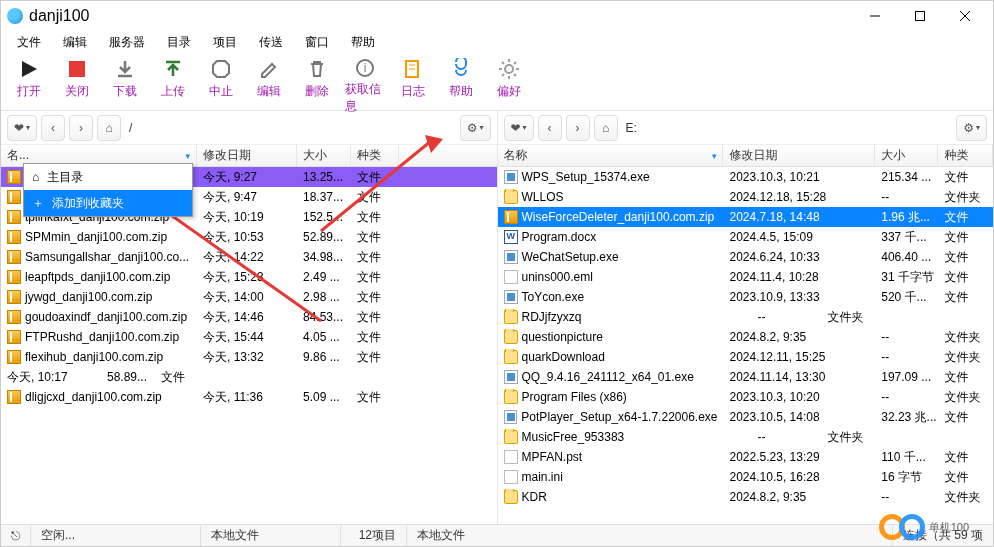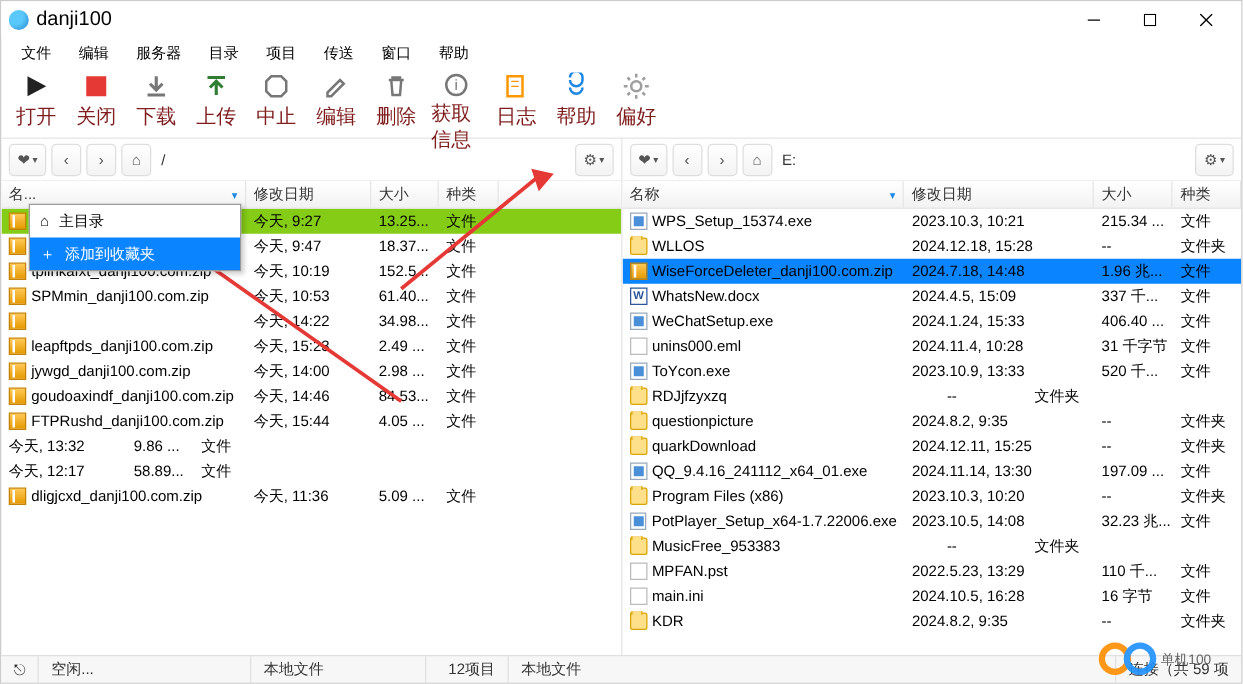--- a/index.html
+++ b/index.html
@@ -13,40 +13,40 @@
 .winbtn svg { width: 10px; height: 10px; }
 
 
 .menubar { height: 22px; display: flex; align-items: center; padding: 0 6px; gap: 2px; }
 .menubar .menuitem { padding: 2px 10px; color: #000; cursor: default; }
 
 
 .maintoolbar { height: 58px; display: flex; align-items: center; padding: 4px 8px 2px 8px; border-bottom: 1px solid #e5e5e5; gap: 8px; }
 .tbtn { width: 40px; height: 52px; display: flex; flex-direction: column; align-items: center; justify-content: flex-start; gap: 2px; }
 .tbtn .ic { width: 24px; height: 24px; display: flex; align-items: center; justify-content: center; font-size: 20px; }
-.tbtn .lbl { font-size: 16px; color: #7f1d1d; }
+.tbtn .lbl { font-size: 12px; color: #a21caf; }
 
 
 .panes { flex: 1; display: flex; overflow: hidden; }
 .pane { flex: 1; display: flex; flex-direction: column; border-right: 1px solid #e5e5e5; overflow: hidden; min-width: 0; }
 .pane:last-child { border-right: none; }
 
 .navrow { height: 34px; display: flex; align-items: center; padding: 0 6px; gap: 4px; border-bottom: 1px solid #eee; }
 .navbtn { min-width: 28px; height: 26px; border: 1px solid #ddd; border-radius: 4px; background: linear-gradient(#fff,#f3f3f3); display: flex; align-items: center; justify-content: center; color: #555; padding: 0 6px; }
 .navbtn.small { min-width: 24px; padding: 0; }
 .navpath { padding: 0 4px; color: #333; flex: 1; }
 
 .filehdr { height: 22px; display: flex; align-items: stretch; background: linear-gradient(#fff,#f2f2f2); border-bottom: 1px solid #e0e0e0; }
 .filehdr .col { border-right: 1px solid #e5e5e5; padding: 3px 6px; color: #333; display: flex; align-items: center; white-space: nowrap; overflow: hidden; }
 .filelist { flex: 1; overflow-y: auto; overflow-x: hidden; }
 .row { height: 20px; display: flex; align-items: center; }
 .row .cell { padding: 1px 6px; white-space: nowrap; overflow: hidden; text-overflow: ellipsis; color: #000; display: flex; align-items: center; gap: 4px; }
 .row.selected { background: #0a84ff; }
-.row.selected .cell { color: #000000; }
-.row.highlight { background: #84cc16; }
+.row.selected .cell { color: #ffffff; }
+.row.highlight { background: #8b5cf6; }
 
 
 .lcol-name { width: 196px; }
 .lcol-date { width: 100px; }
 .lcol-size { width: 54px; }
 .lcol-type { width: 48px; }
 
 
 .rcol-name { width: 254px; }
 .rcol-date { width: 170px; }
@@ -267,26 +267,27 @@
           <div class="cell lcol-date">今天, 10:19</div>
           <div class="cell lcol-size">152.5...</div>
           <div class="cell lcol-type">文件</div>
         </div>
         <div class="row">
           <div class="cell lcol-name">
             <span class="fi zip"></span>
             <span>SPMmin_danji100.com.zip</span>
           </div>
           <div class="cell lcol-date">今天, 10:53</div>
-          <div class="cell lcol-size">61.40...</div>
-          <div class="cell lcol-type">文件</div>
-        </div>
-        <div class="row">
-          <div class="cell lcol-name">
-            <span class="fi zip"></span>
+          <div class="cell lcol-size">52.89...</div>
+          <div class="cell lcol-type">文件</div>
+        </div>
+        <div class="row">
+          <div class="cell lcol-name">
+            <span class="fi zip"></span>
+            <span>Samsungallshar_danji100.co...</span>
           </div>
           <div class="cell lcol-date">今天, 14:22</div>
           <div class="cell lcol-size">34.98...</div>
           <div class="cell lcol-type">文件</div>
         </div>
         <div class="row">
           <div class="cell lcol-name">
             <span class="fi zip"></span>
             <span>leapftpds_danji100.com.zip</span>
           </div>
@@ -315,26 +316,30 @@
         <div class="row">
           <div class="cell lcol-name">
             <span class="fi zip"></span>
             <span>FTPRushd_danji100.com.zip</span>
           </div>
           <div class="cell lcol-date">今天, 15:44</div>
           <div class="cell lcol-size">4.05 ...</div>
           <div class="cell lcol-type">文件</div>
         </div>
         <div class="row">
+          <div class="cell lcol-name">
+            <span class="fi zip"></span>
+            <span>flexihub_danji100.com.zip</span>
+          </div>
           <div class="cell lcol-date">今天, 13:32</div>
           <div class="cell lcol-size">9.86 ...</div>
           <div class="cell lcol-type">文件</div>
         </div>
         <div class="row">
-          <div class="cell lcol-date">今天, 12:17</div>
+          <div class="cell lcol-date">今天, 10:17</div>
           <div class="cell lcol-size">58.89...</div>
           <div class="cell lcol-type">文件</div>
         </div>
         <div class="row">
           <div class="cell lcol-name">
             <span class="fi zip"></span>
             <span>dligjcxd_danji100.com.zip</span>
           </div>
           <div class="cell lcol-date">今天, 11:36</div>
           <div class="cell lcol-size">5.09 ...</div>
@@ -382,32 +387,32 @@
             <span class="fi zip"></span>
             <span>WiseForceDeleter_danji100.com.zip</span>
           </div>
           <div class="cell rcol-date">2024.7.18, 14:48</div>
           <div class="cell rcol-size">1.96 兆...</div>
           <div class="cell rcol-type">文件</div>
         </div>
         <div class="row">
           <div class="cell rcol-name">
             <span class="fi doc"></span>
-            <span>WhatsNew.docx</span>
+            <span>Program.docx</span>
           </div>
           <div class="cell rcol-date">2024.4.5, 15:09</div>
           <div class="cell rcol-size">337 千...</div>
           <div class="cell rcol-type">文件</div>
         </div>
         <div class="row">
           <div class="cell rcol-name">
             <span class="fi exe"></span>
             <span>WeChatSetup.exe</span>
           </div>
-          <div class="cell rcol-date">2024.1.24, 15:33</div>
+          <div class="cell rcol-date">2024.6.24, 10:33</div>
           <div class="cell rcol-size">406.40 ...</div>
           <div class="cell rcol-type">文件</div>
         </div>
         <div class="row">
           <div class="cell rcol-name">
             <span class="fi file"></span>
             <span>unins000.eml</span>
           </div>
           <div class="cell rcol-date">2024.11.4, 10:28</div>
           <div class="cell rcol-size">31 千字节</div>

